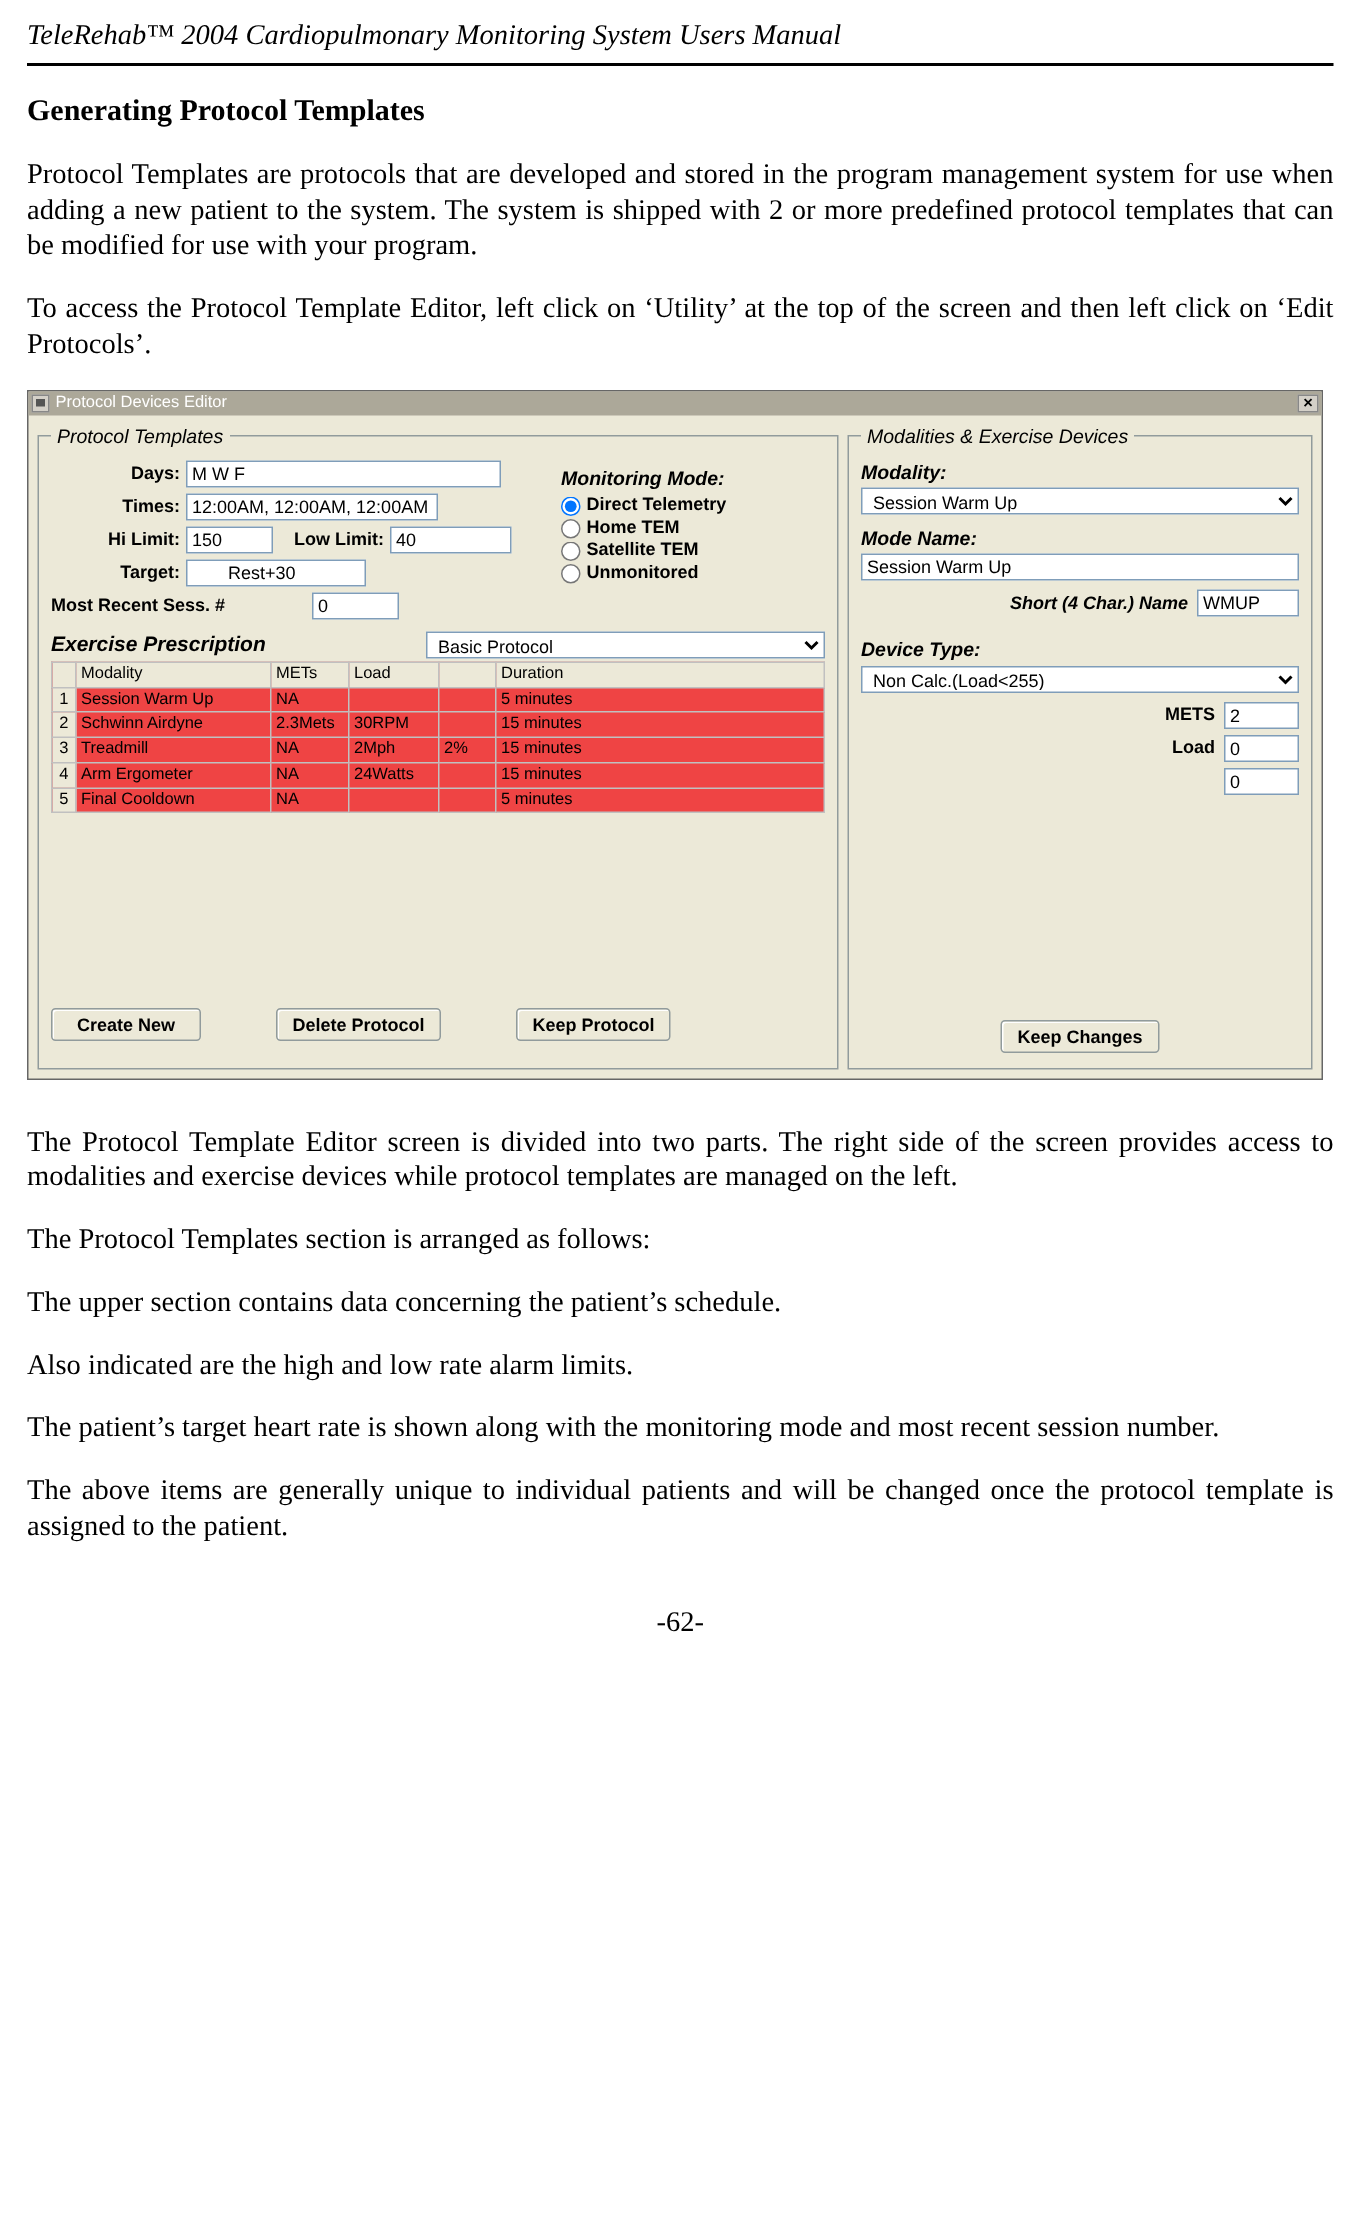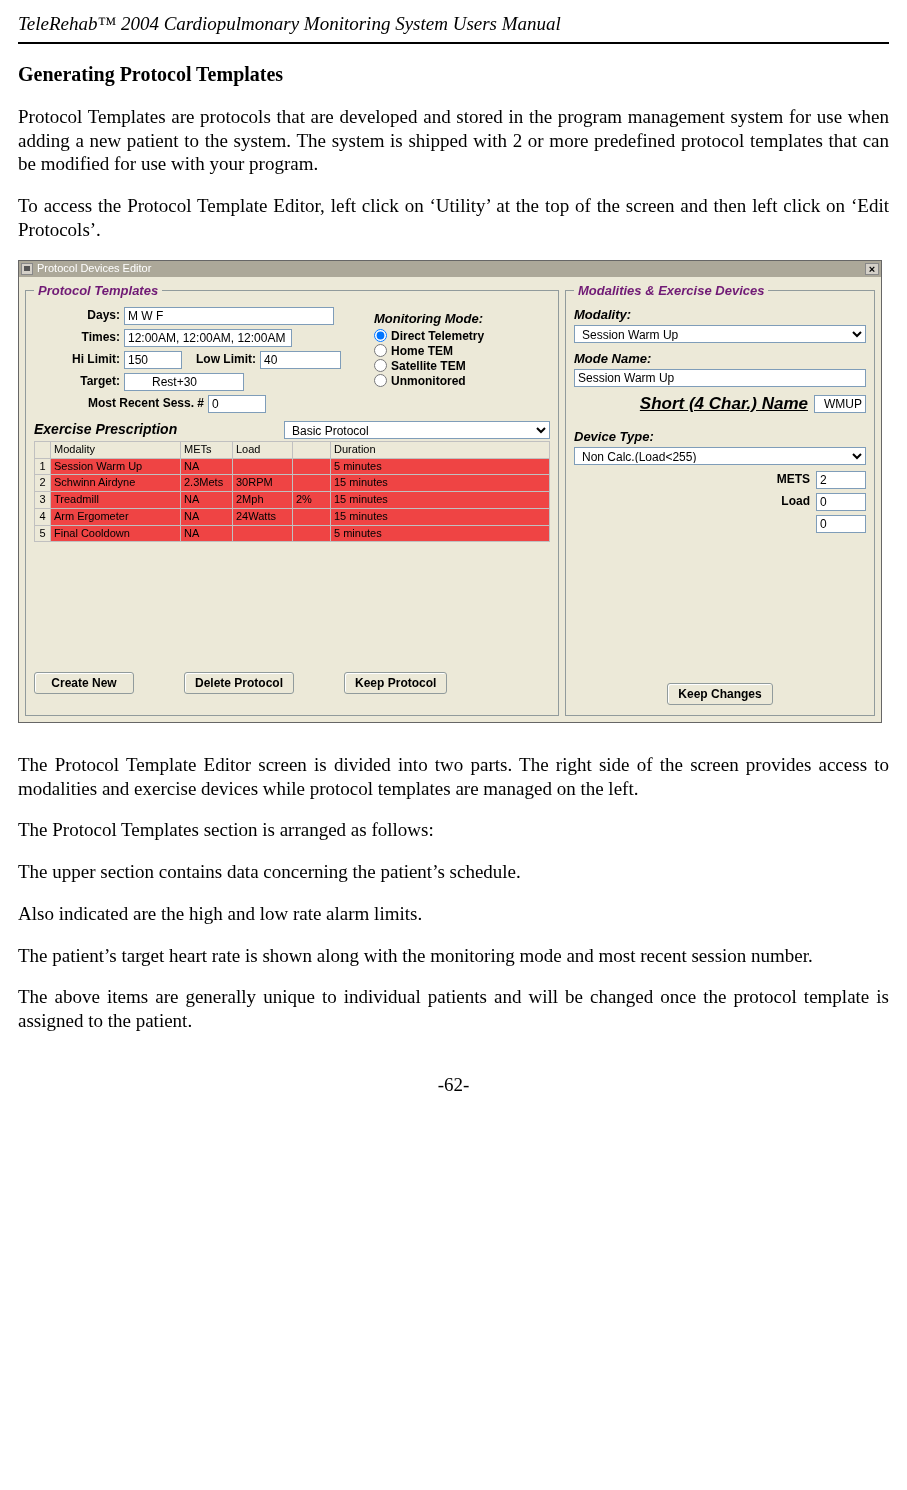--- a/index.html
+++ b/index.html
@@ -73,23 +73,23 @@
     display: flex;
     gap: 6px;
     padding: 6px;
   }
   fieldset.group {
     border: 1px solid #919b9c;
     padding: 8px 8px 10px 8px;
     background: #ece9d8;
   }
   fieldset.group > legend {
-    color: #701a75;
+    color: #000000;
     font-family: Arial, sans-serif;
-    font-weight: bold;
+    font-weight: normal;
     font-style: italic;
     font-size: 13px;
     padding: 0 4px;
   }
   .left-pane { flex: 1 1 auto; position: relative; }
   .right-pane { width: 310px; position: relative; }
 
   .frow { display:flex; align-items:center; margin-bottom:4px; gap:4px; }
   .lbl-right { width:86px; text-align:right; font-family: Arial, sans-serif; font-weight: bold; font-size:12px; }
   input.txt, select.sel {
@@ -97,21 +97,21 @@
     font-size: 12px;
     padding: 1px 3px;
     border: 1px solid #7f9db9;
     background: #fff;
     height: 18px;
   }
   .bold-lbl { font-weight:bold; font-family: Arial, sans-serif; font-size:12px; }
 
   .mon-group { position:absolute; left:348px; top:12px; width:160px; }
   .mon-group .mh { font-weight:bold; font-style:italic; font-family:Arial,sans-serif; font-size:13px; margin-bottom:2px; }
-  .radio-row { display:flex; align-items:flex-start; gap:4px; line-height:15px; }
+  .radio-row { display:flex; align-items:flex-end; gap:4px; line-height:15px; }
   .radio-row input { margin:0; }
   .radio-row label { font-family:Arial,sans-serif; font-weight:bold; font-size:12px; }
 
   .exerc-head { font-family: Arial, sans-serif; font-weight:bold; font-style:italic; font-size:14px; margin-top:8px; margin-bottom:2px; display:flex; align-items:center; gap:8px; }
 
   table.grid {
     border-collapse: collapse;
     width: 100%;
     font-family: Arial, sans-serif;
     font-size: 11px;
@@ -135,21 +135,21 @@
     padding: 3px 10px;
     background:#ece9d8;
     border:1px solid #919b9c;
     border-radius:3px;
     min-width:100px;
     box-shadow: inset 1px 1px 0 #fff;
   }
 
   .rp-row { margin-bottom:4px; }
   .rp-lbl { font-family:Arial,sans-serif; font-weight:bold; font-style:italic; font-size:13px; display:block; margin-bottom:2px; }
-  .rp-lbl2 { font-family:Arial,sans-serif; font-weight:bold; font-style:italic; font-size:17px; text-align:left; display:inline-block;text-decoration:underline; }
+  .rp-lbl2 { font-family:Arial,sans-serif; font-weight:bold; font-style:italic; font-size:12px; text-align:left; display:inline-block; }
 
   .right-field-row { display:flex; align-items:center; justify-content:flex-end; gap:6px; margin-bottom:4px; }
   .right-btn-wrap { margin-top:150px; text-align:center; }
 </style>
 </head>
 <body>
 
 <div class="doc-header">TeleRehab™ 2004 Cardiopulmonary Monitoring System Users Manual</div>
 
 <div class="section-heading">Generating Protocol Templates</div>
@@ -200,21 +200,21 @@
         <span class="lbl-right">Hi Limit:</span>
         <input class="txt" style="width: 58px;" value="150">
         <span class="bold-lbl" style="margin-left:10px">Low Limit:</span>
         <input class="txt" style="width: 81px;" value="40">
       </div>
       <div class="frow">
         <span class="lbl-right">Target:</span>
         <input class="txt" style="width: 120px; padding-left: 27px;" value="Rest+30">
       </div>
       <div class="frow">
-        <span class="bold-lbl" style="width:170px; text-align:right">Most Recent Sess. #</span>
+        <span class="bold-lbl" style="width:170px; ">Most Recent Sess. #</span>
         <input class="txt" style="width: 58px;" value="0">
       </div>
 
       <div class="exerc-head">
         <span>Exercise Prescription</span>
         <select class="sel" style="width:266px; margin-left:auto">
           <option>Basic Protocol</option>
         </select>
       </div>
 
@@ -290,21 +290,21 @@
         </select>
       </div>
 
       <div class="rp-row" style="margin-top:8px">
         <span class="rp-lbl">Mode Name:</span>
         <input class="txt" style="width: 100%;" value="Session Warm Up">
       </div>
 
       <div class="right-field-row" style="margin-top:6px">
         <span class="rp-lbl2">Short (4 Char.) Name</span>
-        <input class="txt" style="width: 52px; text-align: right;" value="WMUP">
+        <input class="txt" style="width: 68px;" value="WMUP">
       </div>
 
       <div class="rp-row" style="margin-top:14px">
         <span class="rp-lbl">Device Type:</span>
         <select class="sel" style="width:100%">
           <option>Non Calc.(Load&lt;255)</option>
         </select>
       </div>
 
       <div class="right-field-row" style="margin-top:6px">

